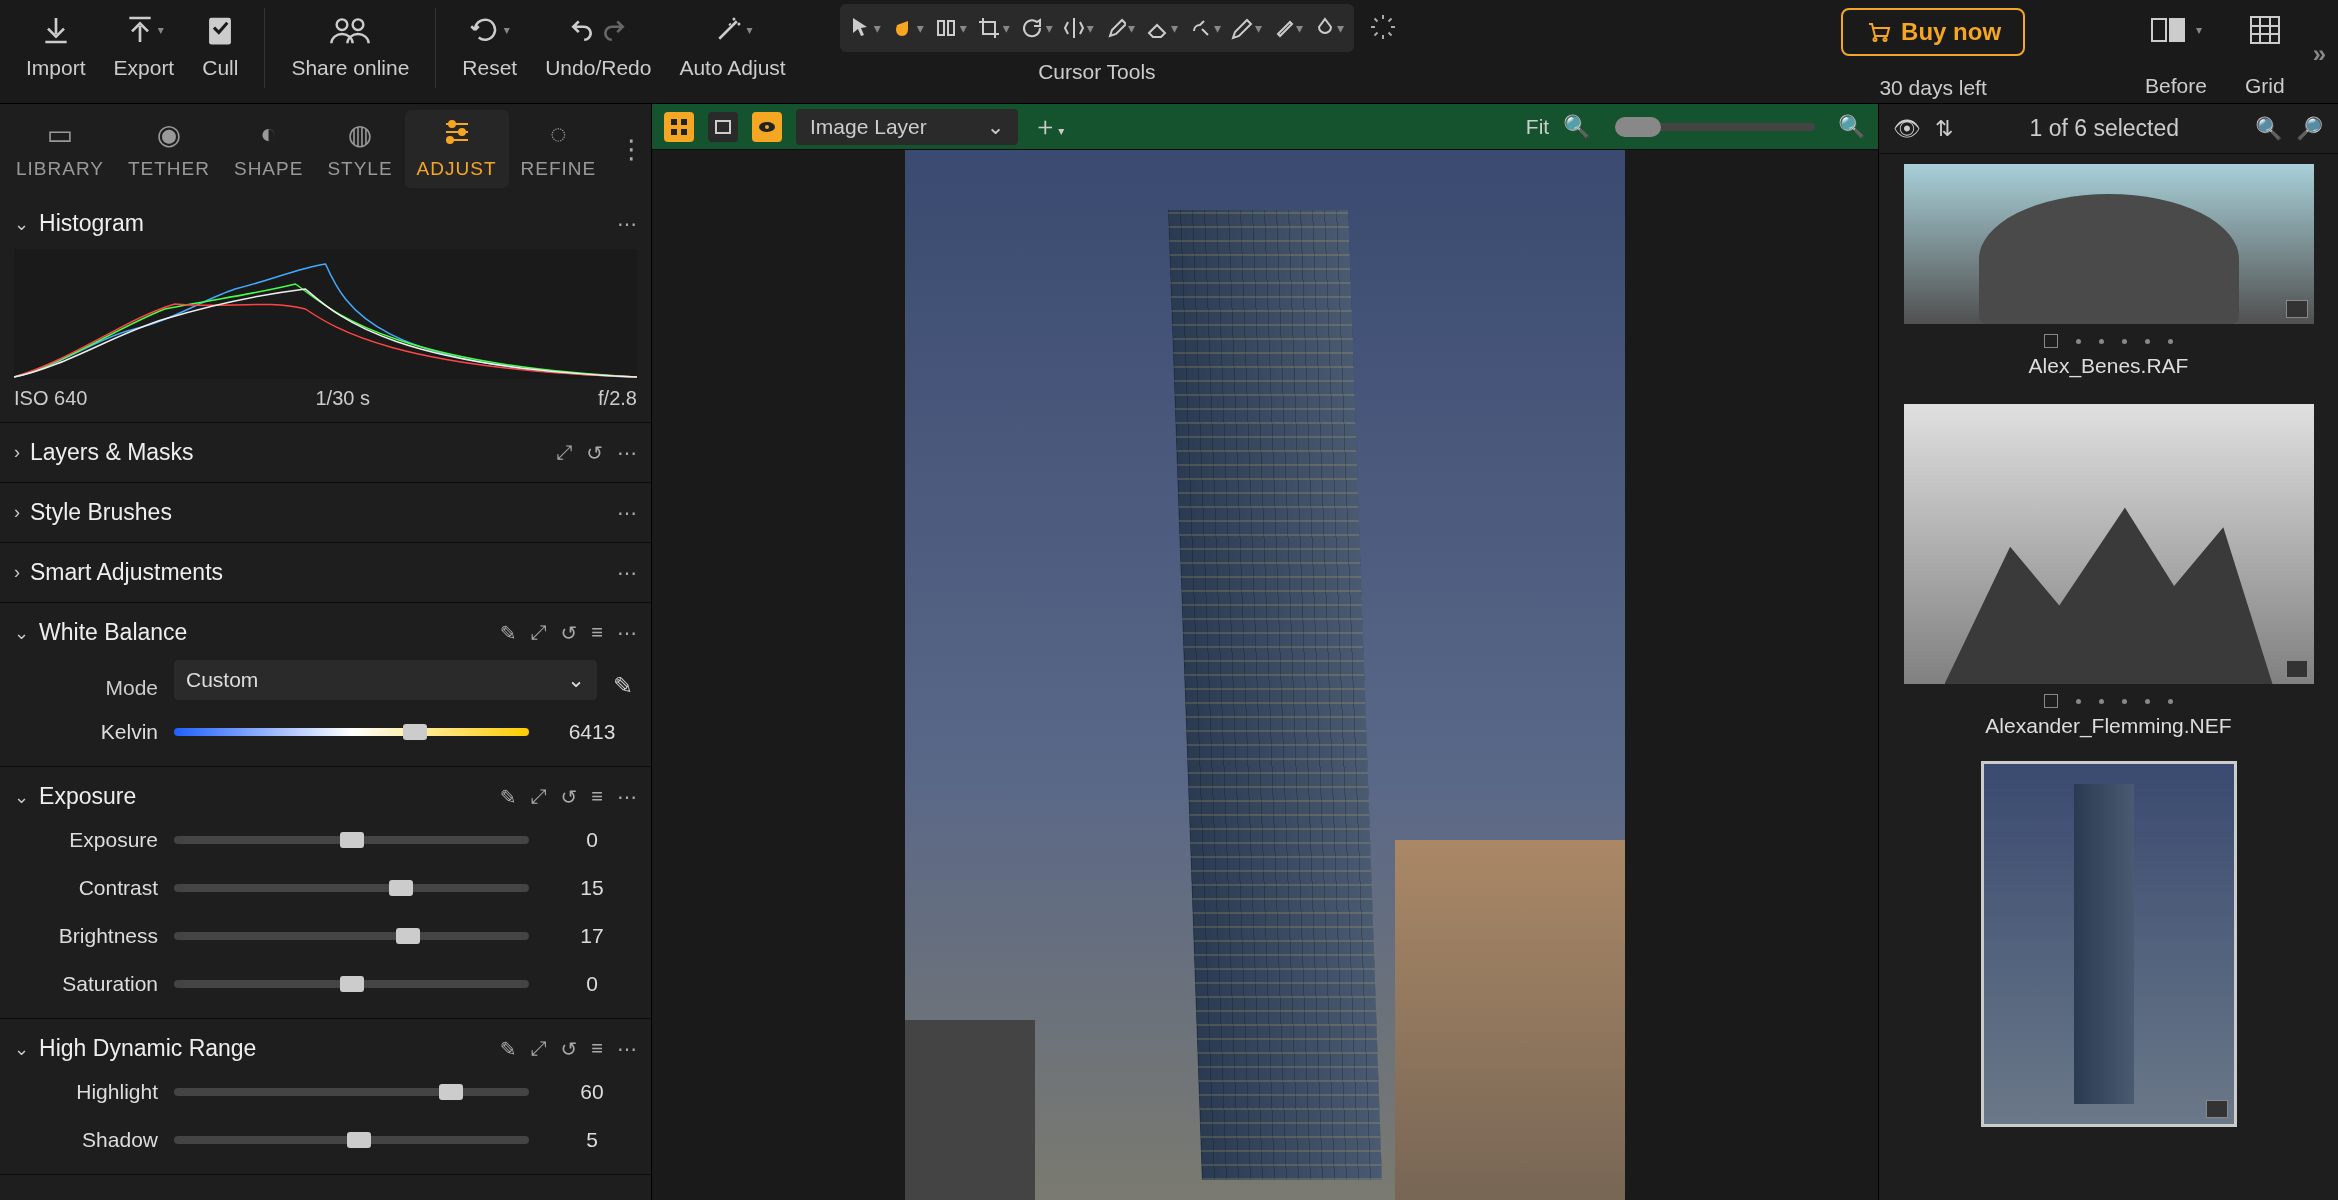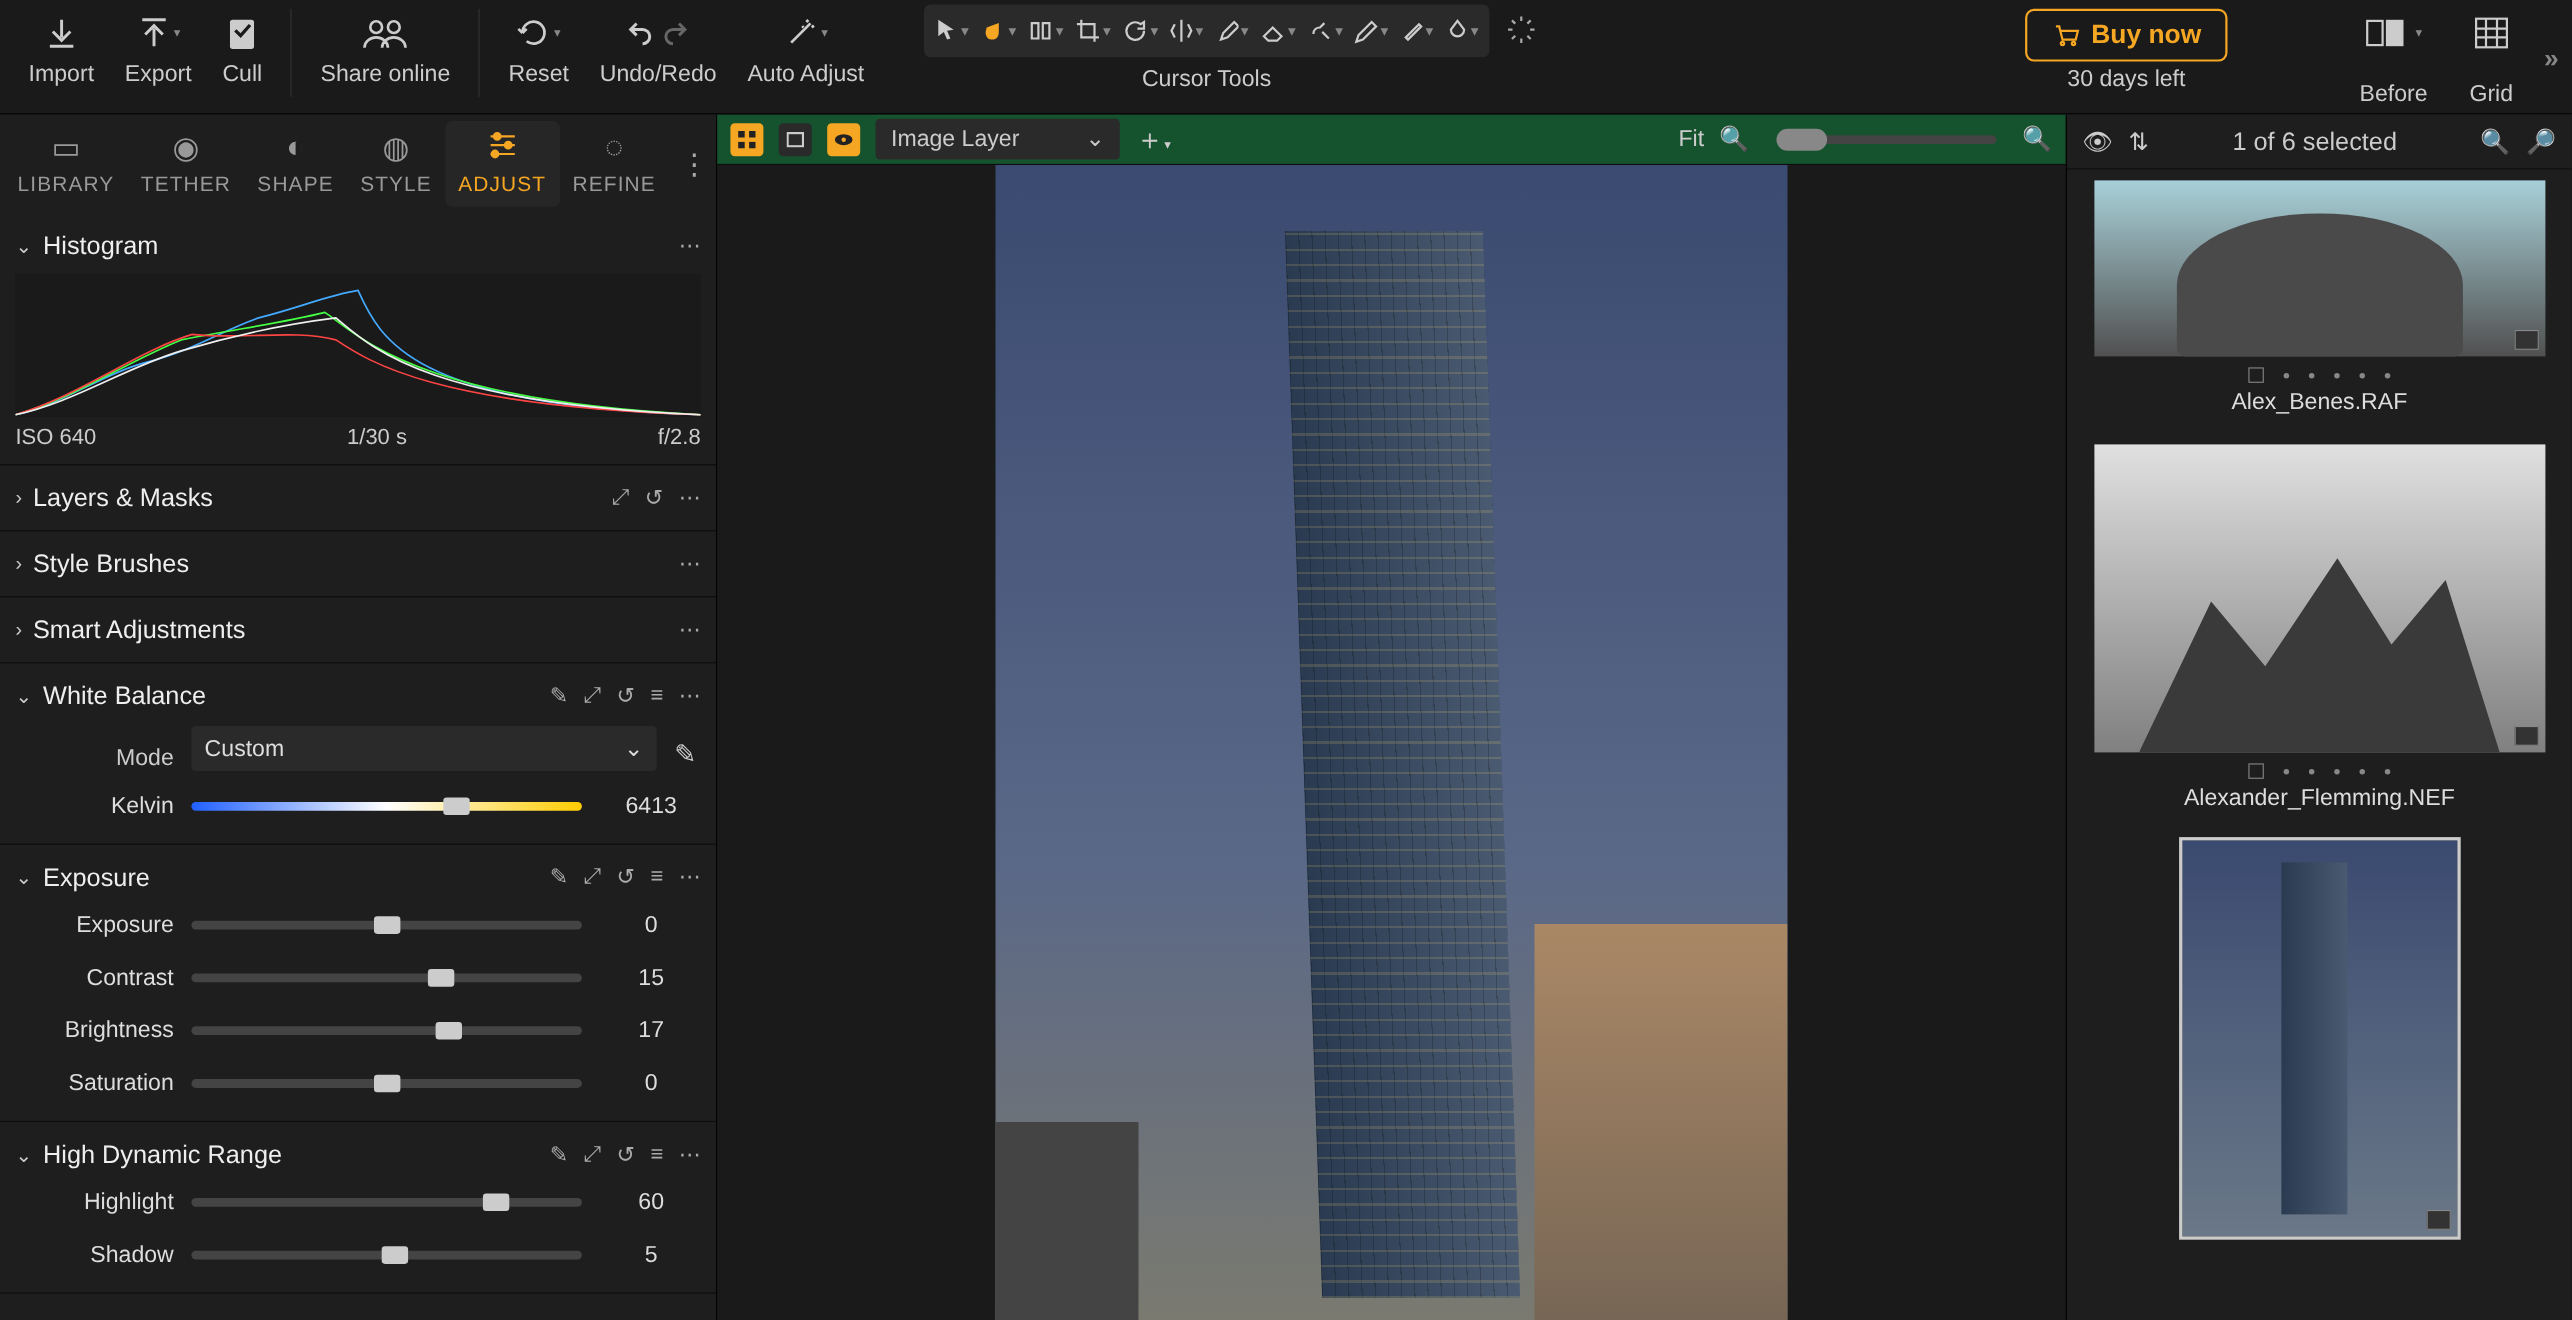--- a/index.html
+++ b/index.html
@@ -10,21 +10,21 @@
 .tool-btn .ico { height: 40px; display: flex; align-items: center; font-size: 34px; }
 .tool-btn .lbl { font-size: 21px; margin-top: 6px; }
 .tool-sep { width: 1px; height: 80px; background: #333; margin: 4px 12px; }
 .cursor-tools-section { margin-left: 40px; display: flex; flex-direction: column; align-items: center; }
 .cursor-strip { display: flex; background: #2a2a2a; border-radius: 6px; padding: 6px 10px; gap: 10px; height: 48px; align-items: center; }
 .cursor-item { display: flex; align-items: center; }
 .cursor-item .chev { font-size: 14px; color: #888; margin-left: 2px; }
 .cursor-label { font-size: 21px; margin-top: 8px; color:#ccc; text-align:center; }
 .flex-spacer { flex: 1; }
 .buy-btn { border: 2px solid #f5a623; border-radius: 8px; color: #f5a623; padding: 8px 22px; font-size: 24px; font-weight: 600; display: flex; align-items: center; gap: 10px; cursor: pointer; margin-top:4px;}
-.trial-label { font-size: 21px; color: #ccc; text-align:center; margin-top:4px;}
+.trial-label { font-size: 21px; color: #ccc; text-align:center; margin-top:20px;}
 .right-top { display: flex; align-items:flex-start; gap:18px; margin-left:110px;}
 .rt-btn { display:flex; flex-direction:column; align-items:center; padding:6px 10px; cursor:pointer;}
 .rt-btn .ico{ font-size:30px; height:40px; display:flex; align-items:center;}
 .rt-btn .lbl{font-size:21px; margin-top:24px;}
 .main { flex: 1; display: flex; overflow: hidden; }
 .left-panel { width: 652px; background: #1e1e1e; display: flex; flex-direction: column; border-right: 1px solid #000; overflow:hidden;}
 .tabs-row { display: flex; align-items: center; height: 90px; padding: 0 4px; gap:0; }
 .tab-item { display: flex; flex-direction: column; align-items: center; padding: 8px 12px; font-size: 20px; color: #999; cursor: pointer; }
 .tab-item.active { background:#262626; color: #f5a623; border-radius:6px;}
 .tab-item .ti-ico { font-size: 28px; height:36px;}

